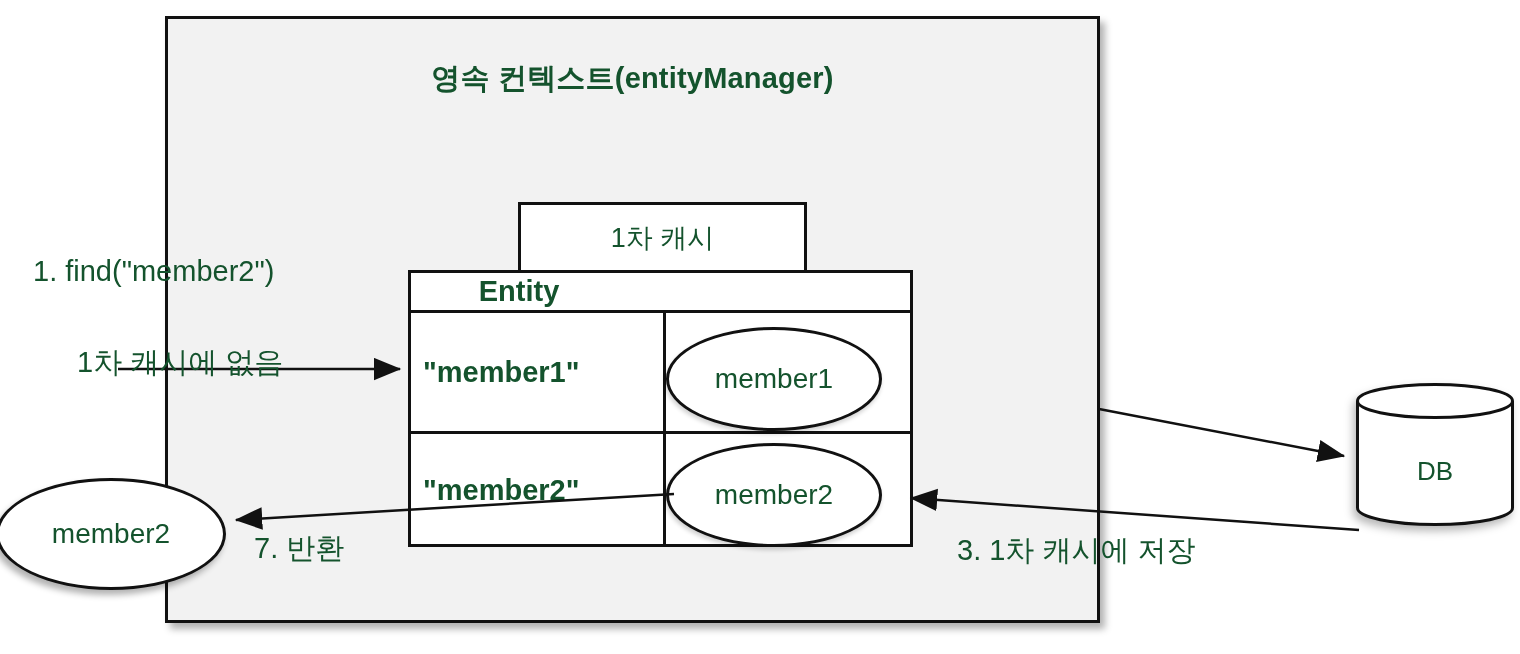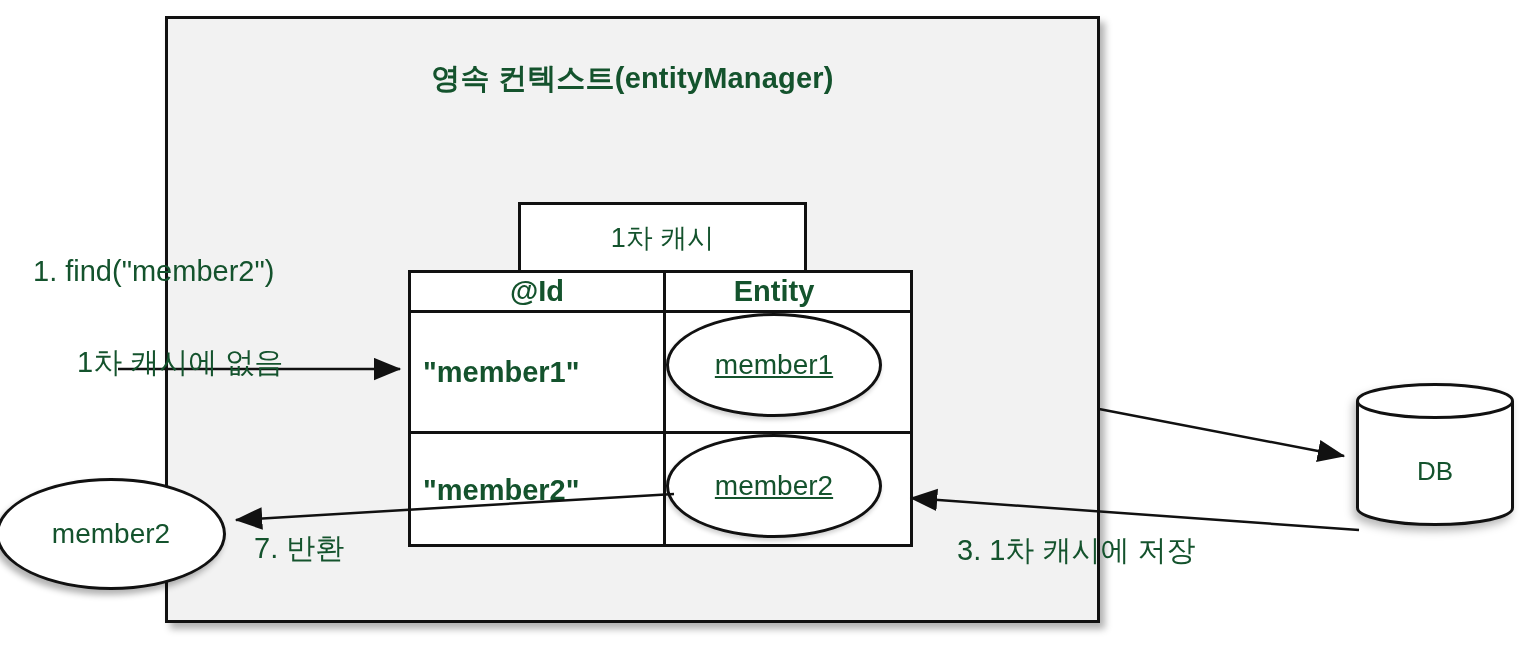--- a/index.html
+++ b/index.html
@@ -30,21 +30,21 @@
   }
   .trow{display:flex;width:100%;}
   .cell{box-sizing:border-box;}
   .col1{width:255px;border-right:3px solid #111;}
   .col2{width:216px;}
   .thead-row{height:37px;border-bottom:3px solid #111;}
   .th{display:flex;align-items:center;justify-content:center;font-size:29px;font-weight:bold;}
   .row1{height:118px;border-bottom:3px solid #111;}
   .row2{height:113px;}
   .id-cell{display:flex;align-items:center;padding-left:12px;font-size:29px;font-weight:bold;}
-  .ent-cell{display:flex;align-items:flex-start;justify-content:center;text-decoration:underline;}
+  .ent-cell{display:flex;align-items:flex-end;justify-content:center;}
   .ellipse{
     width:218px;height:98px;border:3px solid #111;border-radius:50%;
     background:#ffffff;display:flex;align-items:center;justify-content:center;
     font-size:28px;box-shadow:-1px 3px 4px rgba(0,0,0,0.18);
   }
   
   .left-ellipse{
     position:absolute;left:-4px;top:478px;width:224px;height:106px;z-index:4;
     box-shadow:-3px 5px 6px rgba(0,0,0,0.30);
   }
@@ -73,21 +73,20 @@
   <div class="pbox">
     <div class="pbox-title">영속 컨텍스트(entityManager)</div>
   </div>
 
   <div class="cache-box">
     <span>1차 캐시</span>
   </div>
 
   <div class="cache-table">
     <div class="trow thead-row">
-      <div class="cell col1 th">@Id</div>
       <div class="cell col2 th">Entity</div>
     </div>
     <div class="trow row1">
       <div class="cell col1 id-cell">"member1"</div>
       <div class="cell col2 ent-cell">
         <div class="ellipse">
           <span>member1</span>
         </div>
       </div>
     </div>

